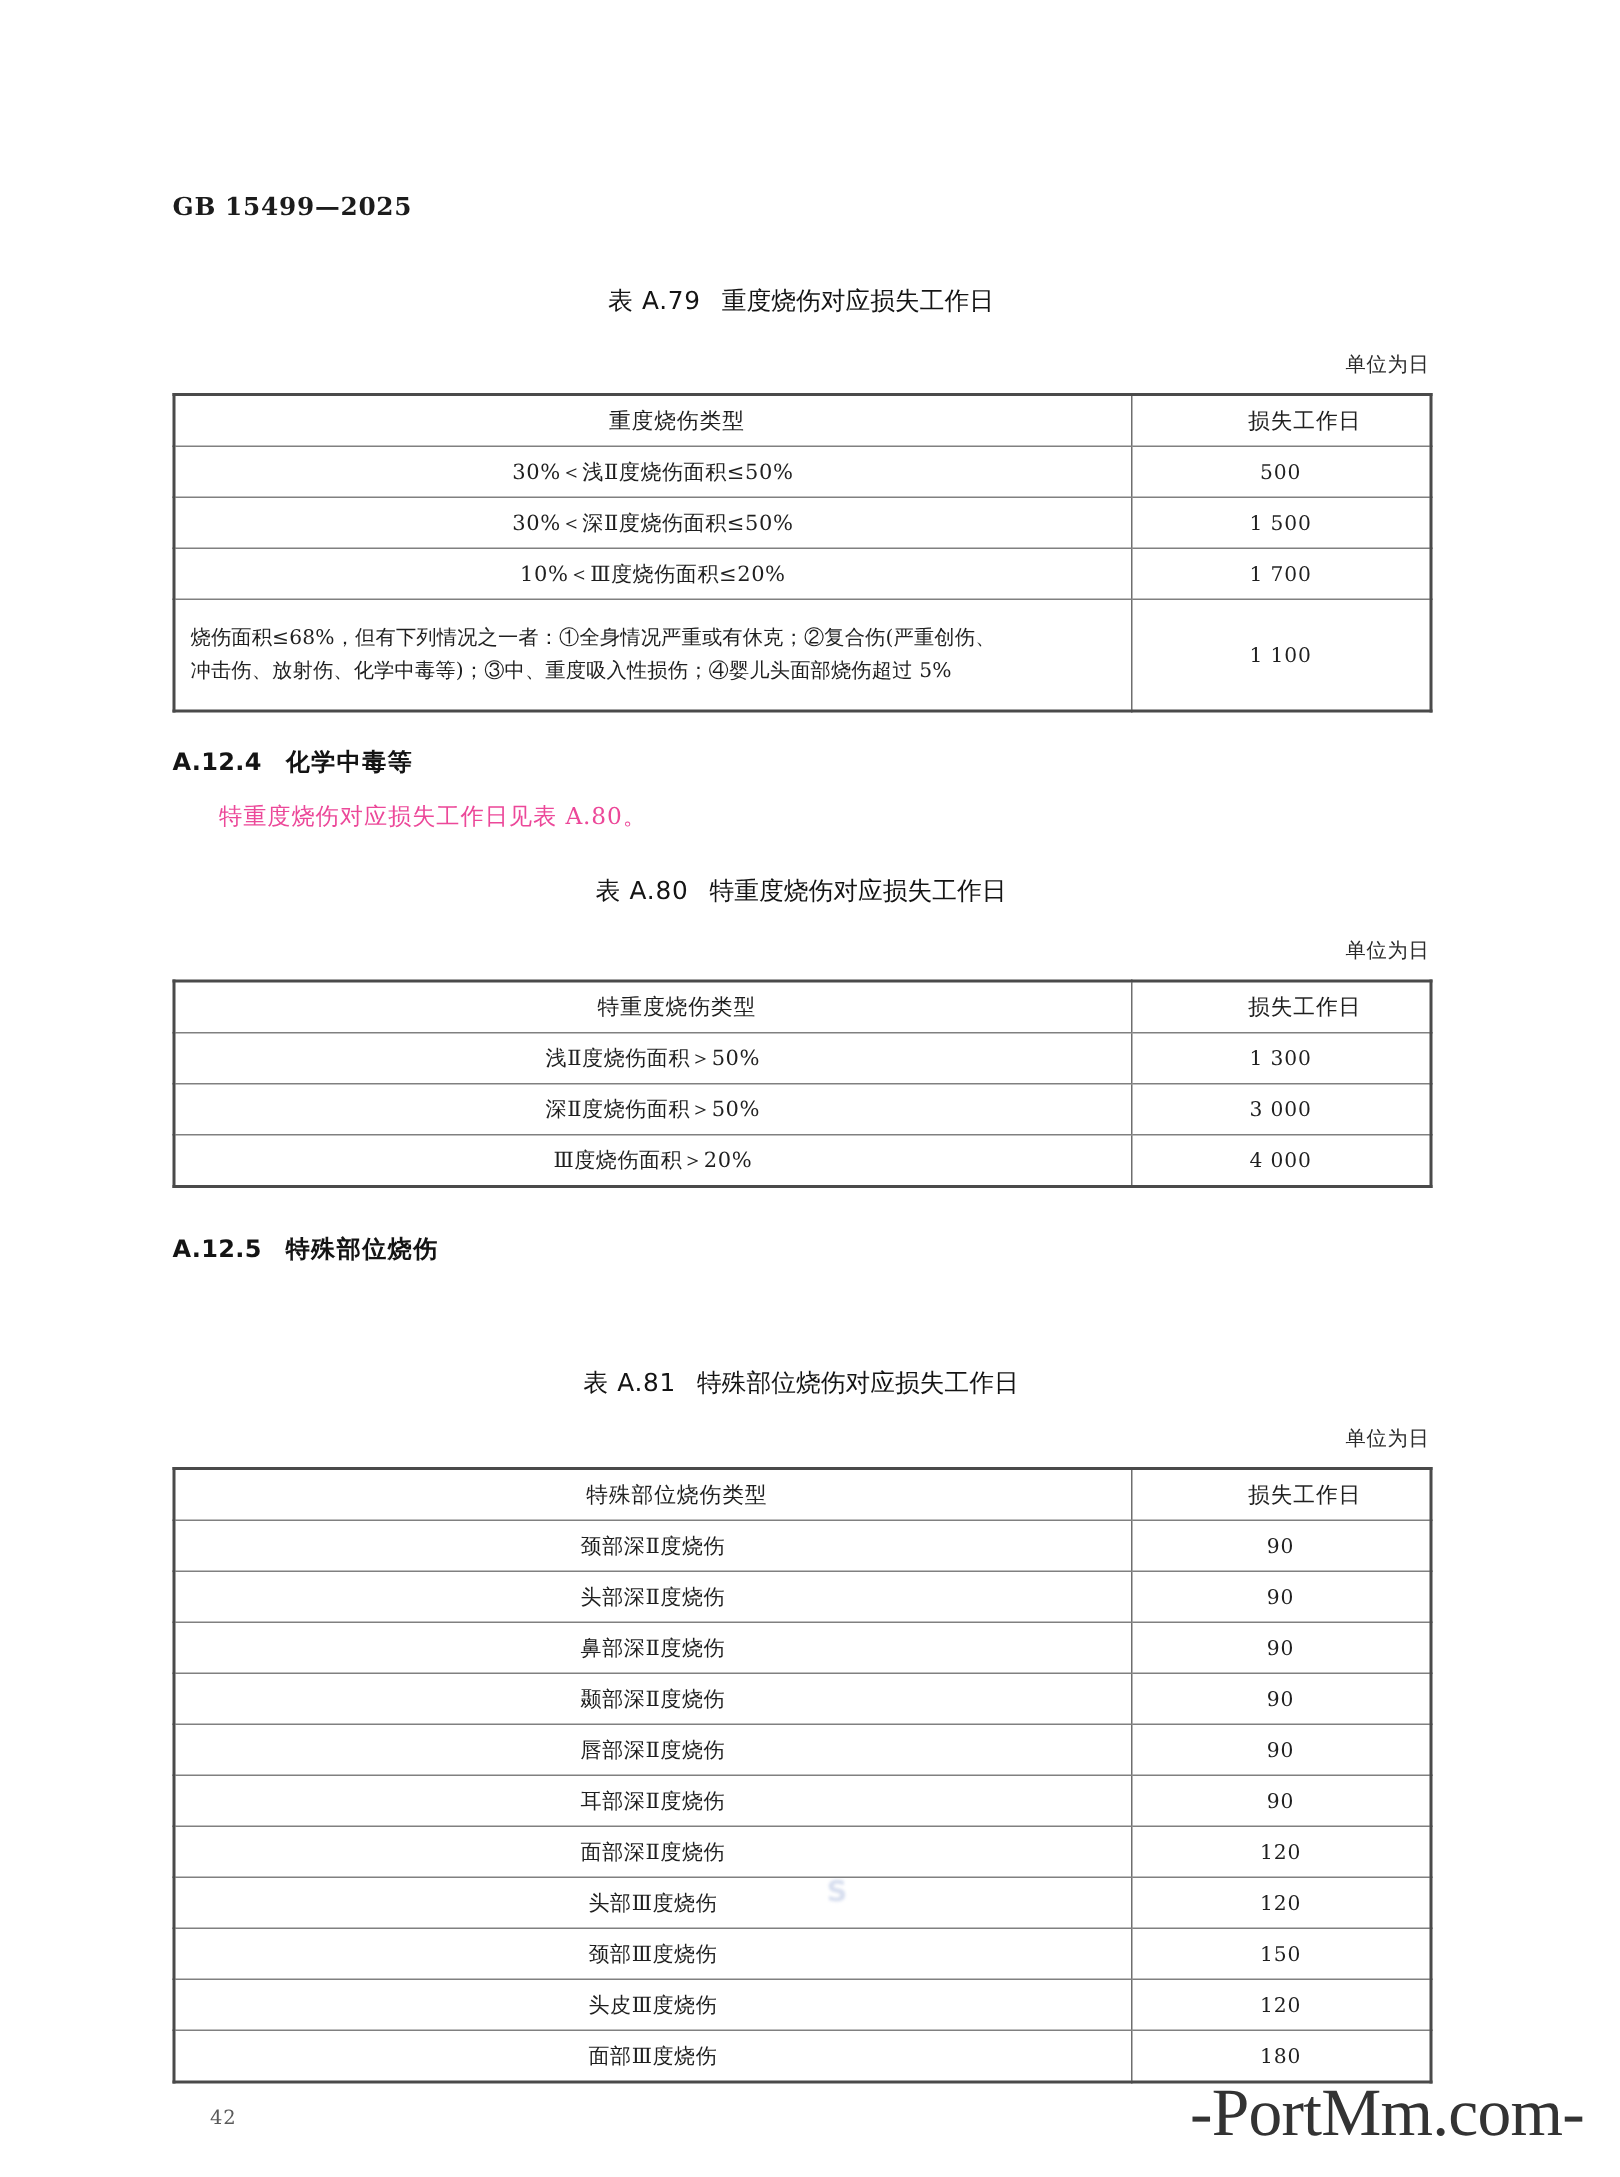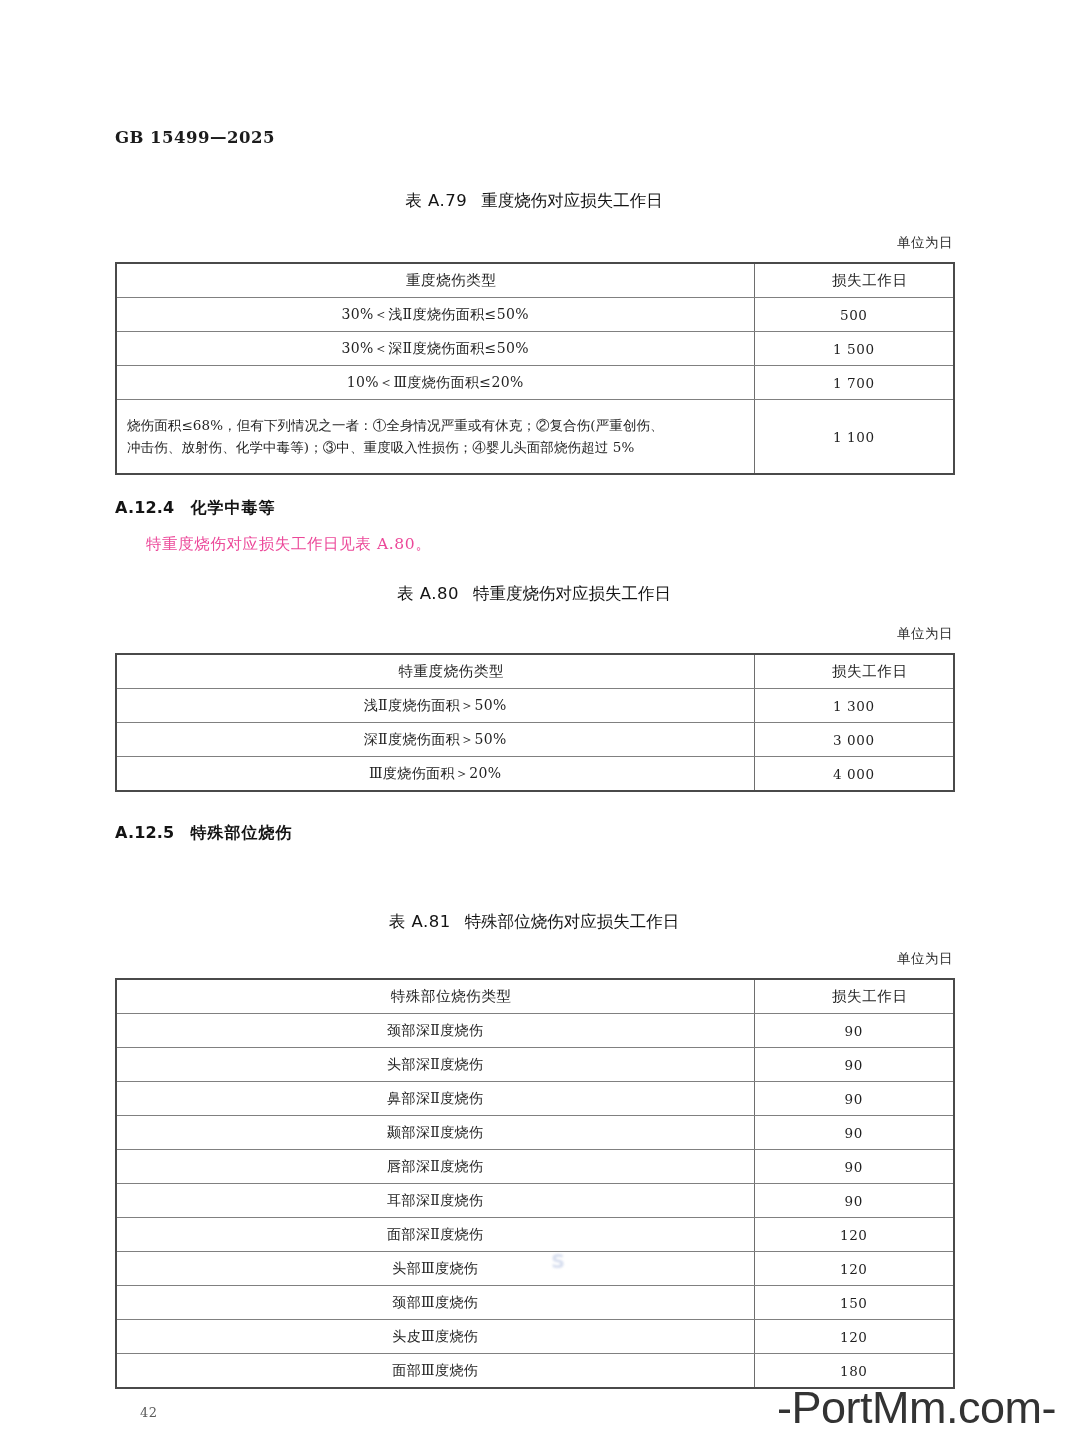--- a/index.html
+++ b/index.html
@@ -150,21 +150,21 @@
     left: 140px;
     top: 1405px;
     font-size: 13px;
     color: #5a5a5a;
     letter-spacing: 0.5px;
   }
   .site-watermark {
     position: absolute;
     right: 24px;
     top: 1382px;
-    font-family: Liberation Sans, sans-serif;
+    font-family: Liberation Serif, serif;
     font-size: 45px;
     font-weight: 400;
     color: #333333;
     letter-spacing: -0.5px;
     white-space: nowrap;
     margin-left: 36px;
   }
   .ghost-mark {
     position: absolute;
     left: 540px;

